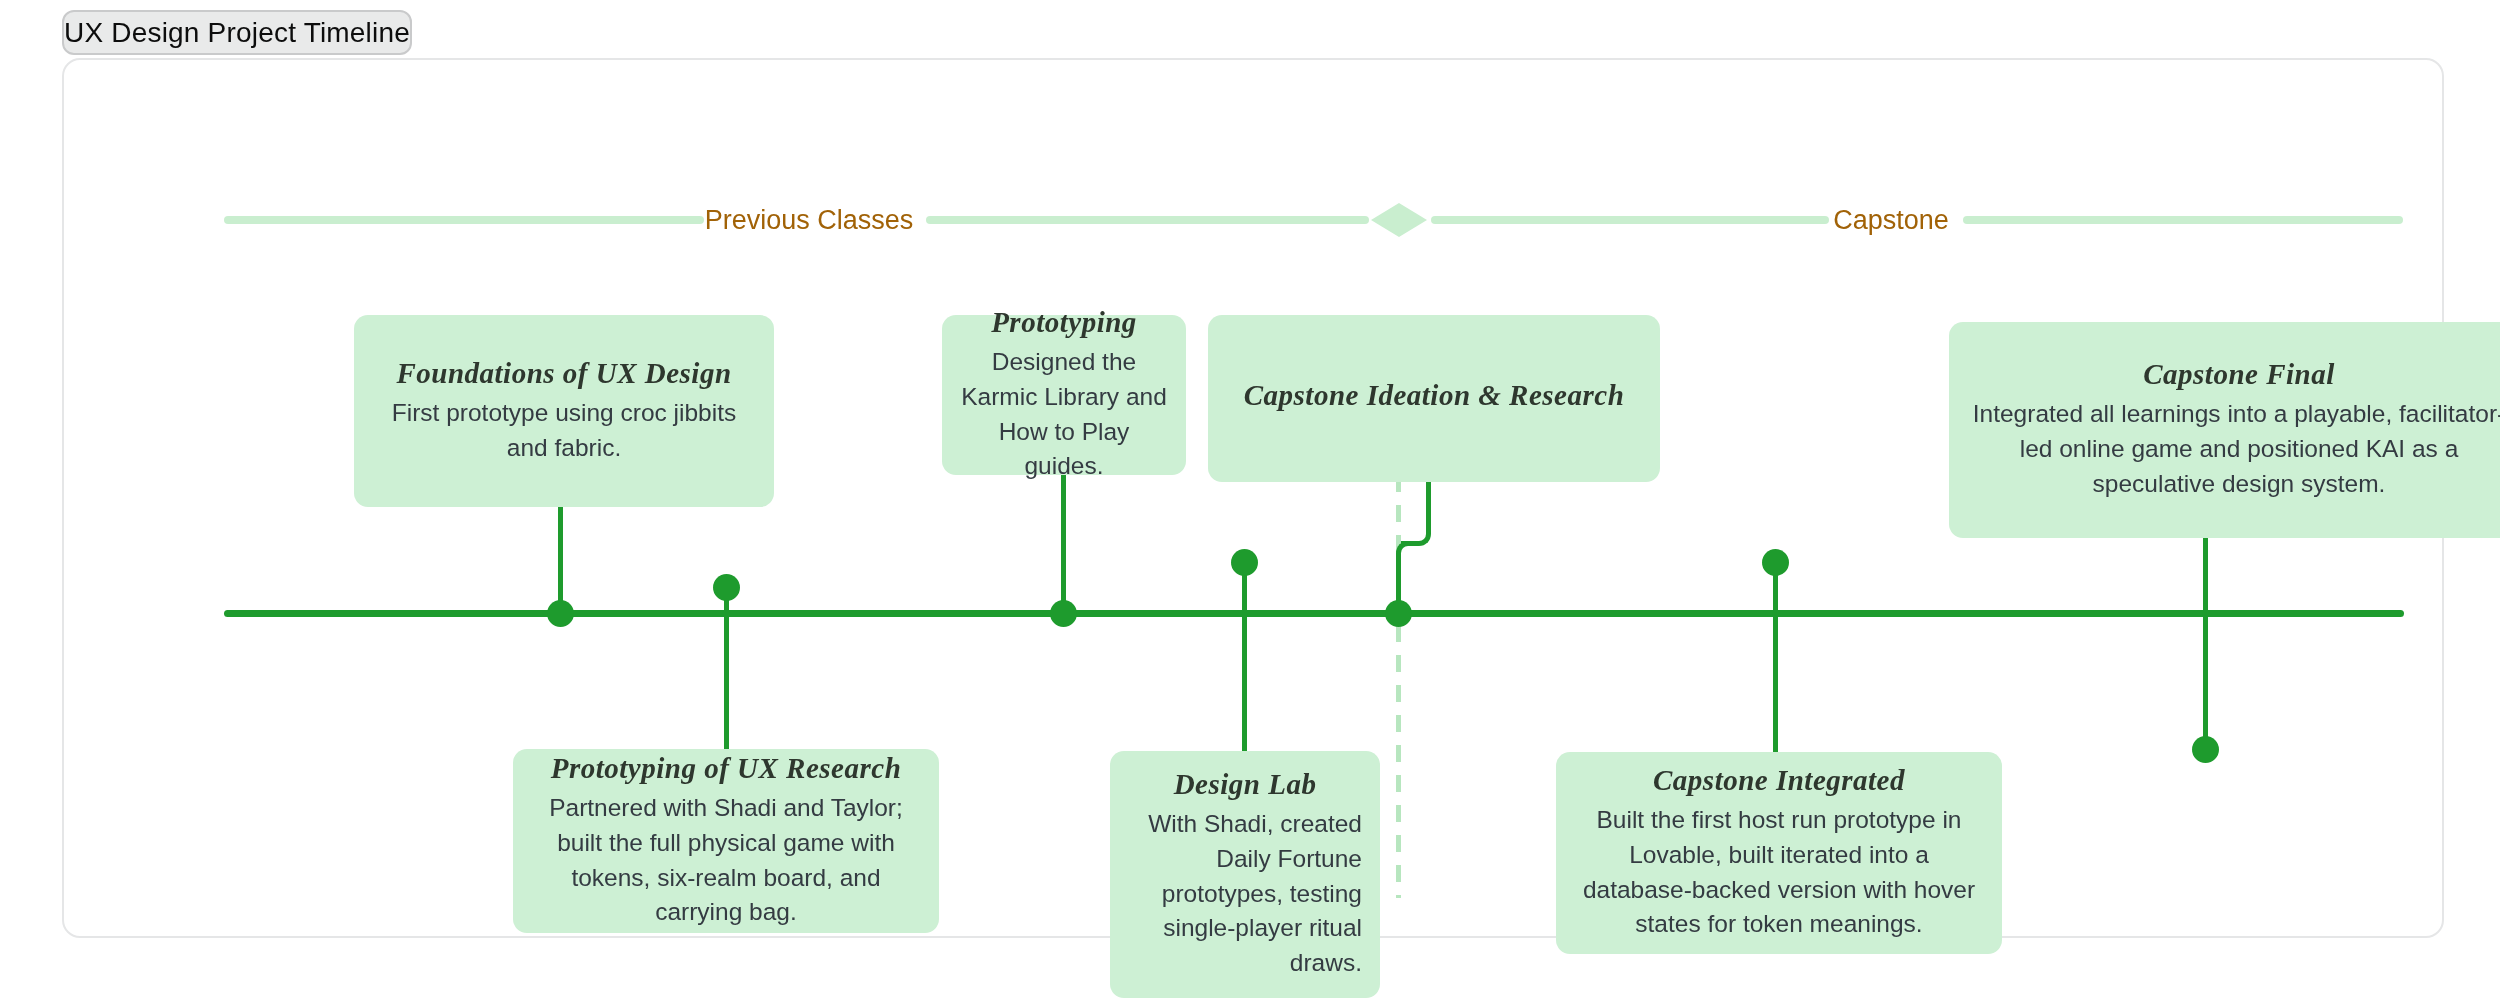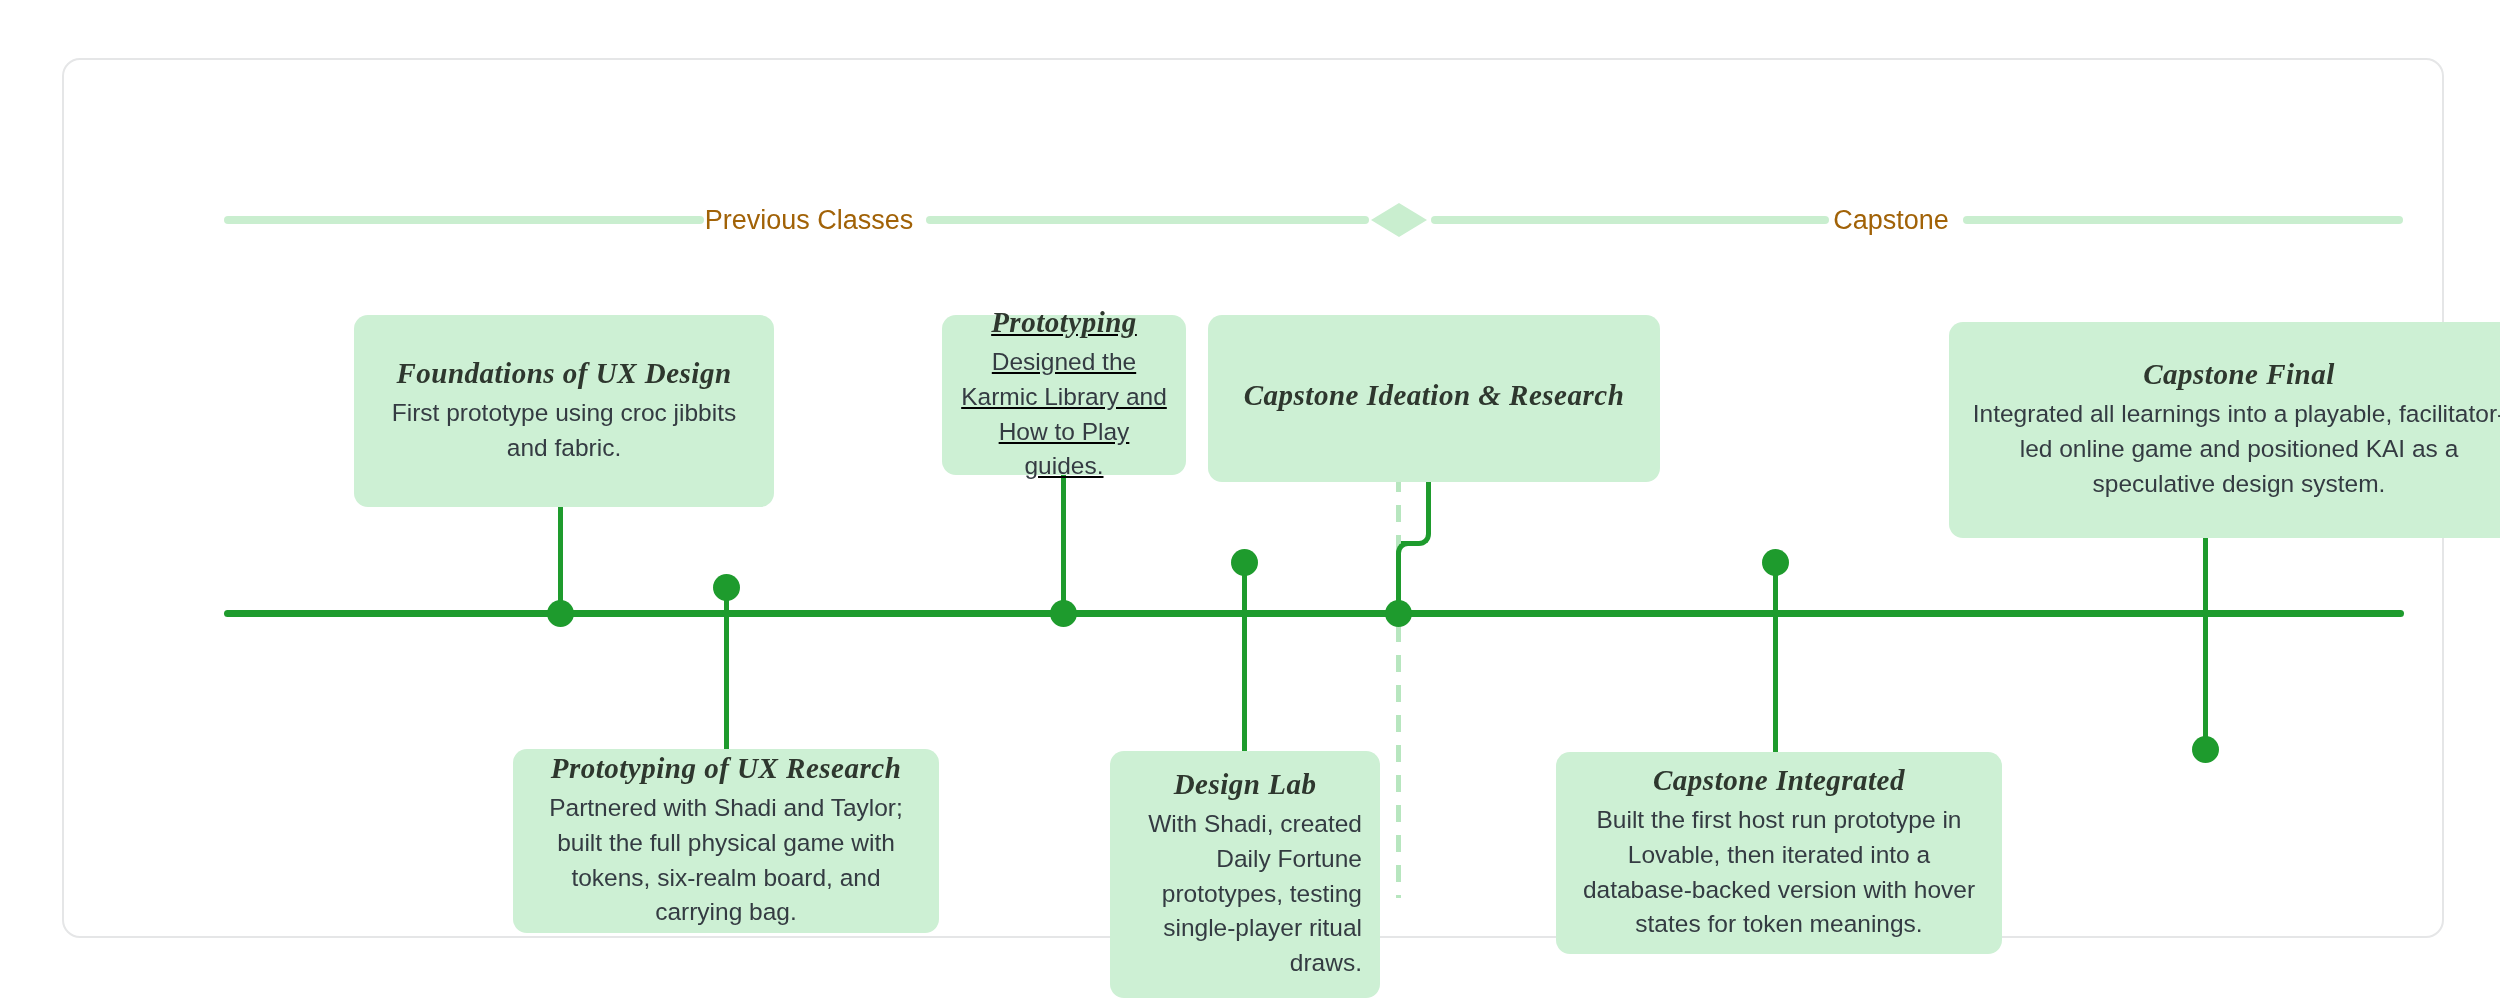--- a/index.html
+++ b/index.html
@@ -57,31 +57,32 @@
 
   
   .event-box{position:absolute;background:#cdf0d4;border-radius:14px;display:flex;
              flex-direction:column;justify-content:center;align-items:center;
              text-align:center;padding:6px 18px;box-sizing:border-box;}
   .event-title{font-family:"Liberation Serif",serif;font-style:italic;font-weight:700;
                font-size:29px;color:#2e372e;letter-spacing:.5px;margin-bottom:6px;}
   .event-desc{font-size:24.5px;line-height:1.42;color:#343b42;}
   .box-0{left:290px;top:255px;width:420px;height:192px;}
   .box-1{left:449px;top:689px;width:426px;height:184px;}
-  .box-2{left:878px;top:255px;width:244px;height:160px;text-decoration:underline;}
+  .box-2{left:878px;top:255px;width:244px;height:160px;}
   .box-3{left:1046px;top:691px;width:270px;height:247px;text-align:right;}
   .box-4{left:1144px;top:255px;width:452px;height:167px;}
   .box-5{left:1492px;top:692px;width:446px;height:202px;}
   .box-6{left:1885px;top:262px;width:580px;height:216px;}
 </style>
 </head>
 <body>
 
 <div class="stage">
 
+  <div class="title-pill">UX Design Project Timeline</div>
 
   <div class="card">
 
     <div class="hline hl-1"></div>
     <div class="hlabel hlabel-left">Previous Classes</div>
     <div class="hline hl-2"></div>
     <div class="diamond"></div>
     <div class="hline hl-3"></div>
     <div class="hlabel hlabel-right">Capstone</div>
     <div class="hline hl-4"></div>
@@ -126,21 +127,21 @@
       <div class="event-title">Design Lab</div>
       <div class="event-desc">With Shadi, created Daily Fortune prototypes, testing single-player ritual draws.</div>
     </div>
 
     <div class="event-box box-4">
       <div class="event-title">Capstone Ideation &amp; Research</div>
     </div>
 
     <div class="event-box box-5">
       <div class="event-title">Capstone Integrated</div>
-      <div class="event-desc">Built the first host run prototype in Lovable, then iterated into a database-backed version with hover states for token meanings.</div>
+      <div class="event-desc">Built the first host run prototype in Lovable, built iterated into a database-backed version with hover states for token meanings.</div>
     </div>
 
     <div class="event-box box-6">
       <div class="event-title">Capstone Final</div>
       <div class="event-desc">Integrated all learnings into a playable, facilitator-led online game and positioned KAI as a speculative design system.</div>
     </div>
 
   </div>
 </div>
 

